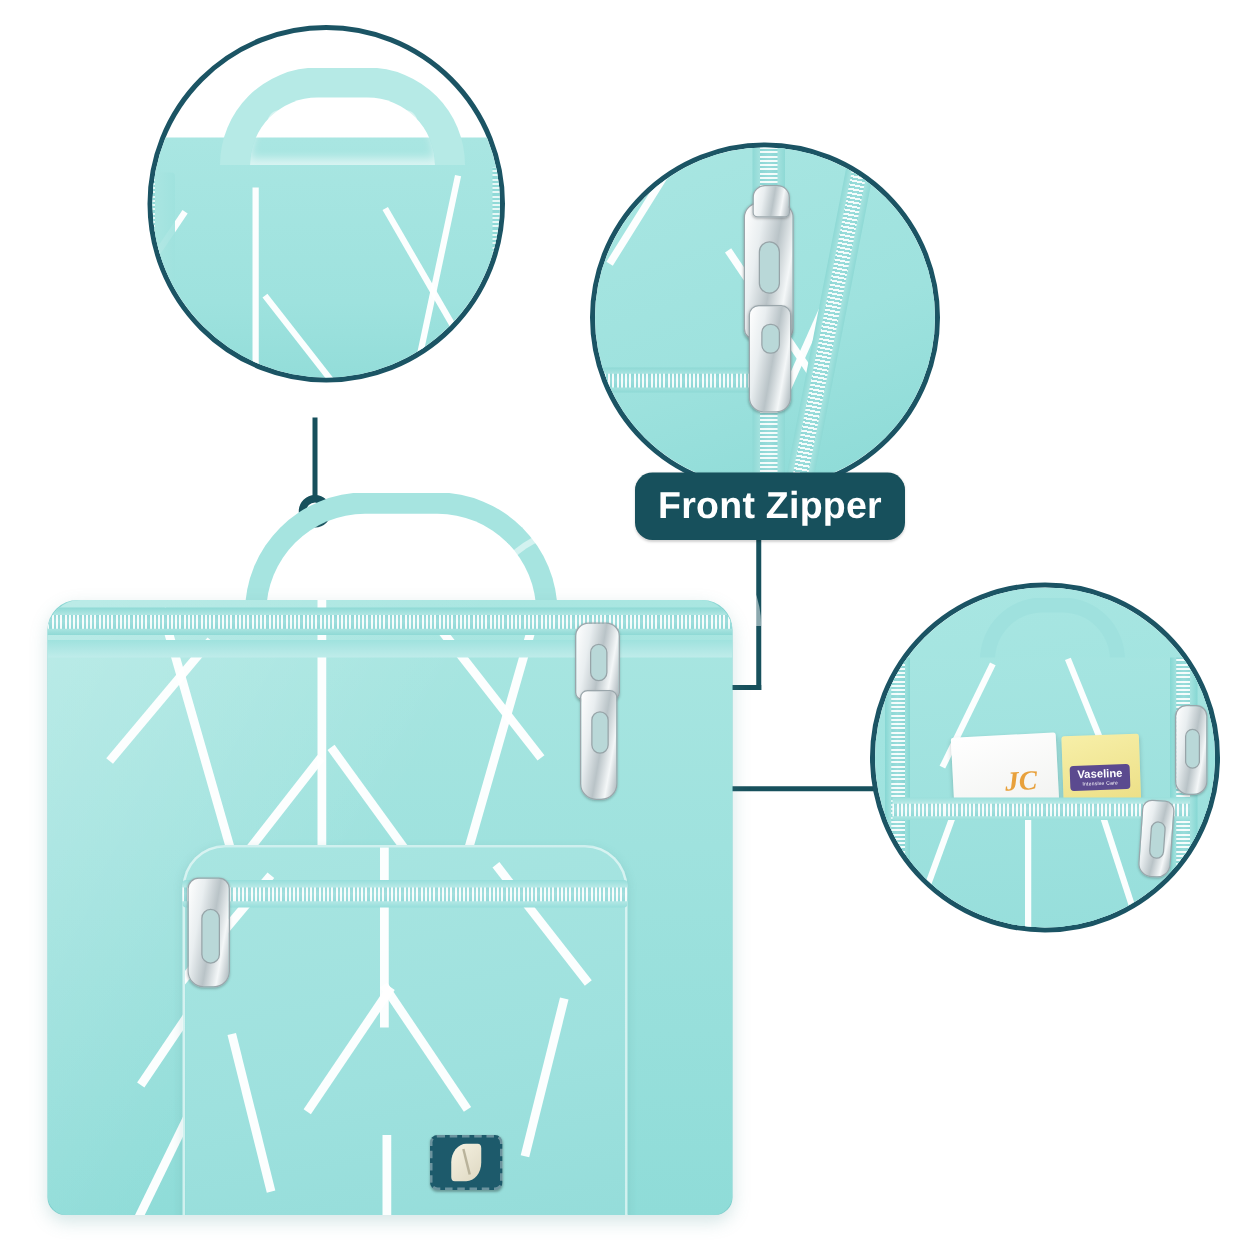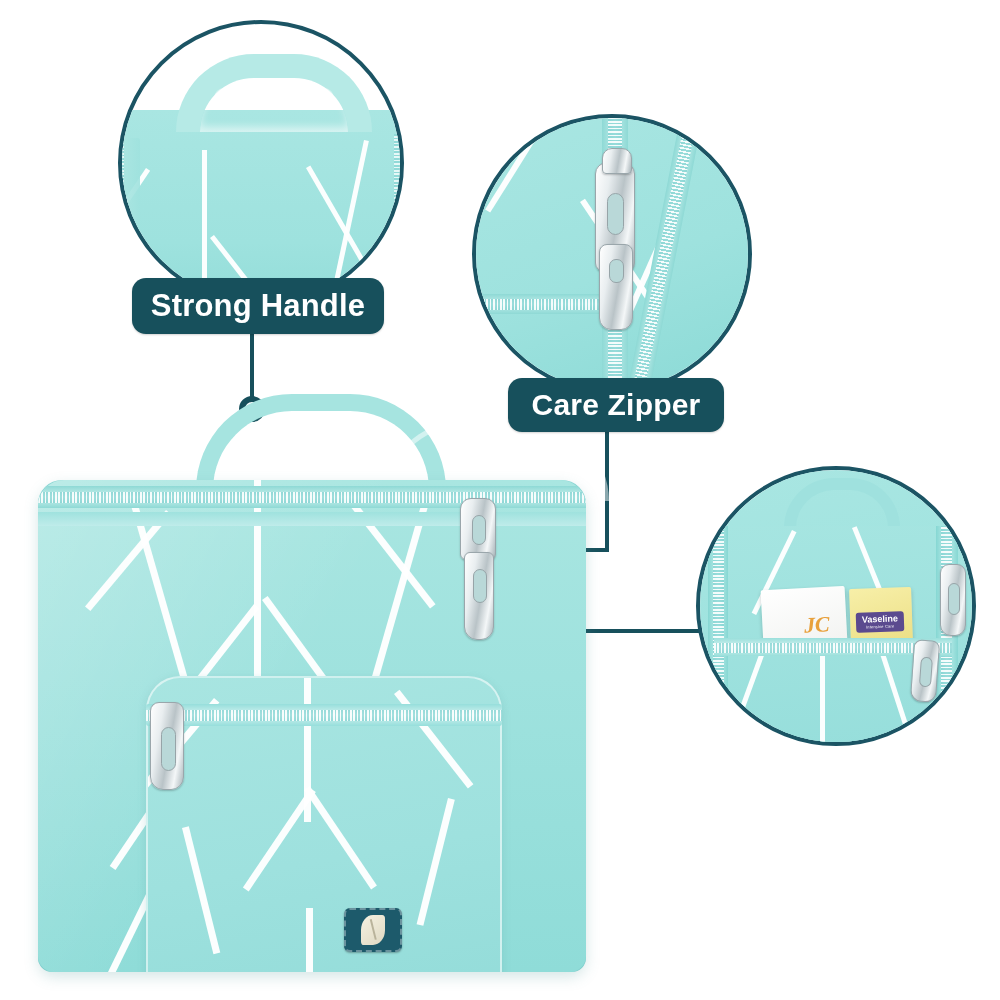--- a/index.html
+++ b/index.html
@@ -437,18 +437,17 @@
       <div class="pull-hole" style="left:11px; top:16px; width:14px; height:30px;
            border-radius:7px;"></div>
     </div>
     <div class="pull-body" style="position:absolute; left:426px; top:160px; width:30px; height:88px;
                 border-radius:6px 6px 13px 13px;">
       <div class="pull-hole" style="left:8px; top:16px; width:14px; height:34px;
            border-radius:7px;"></div>
     </div>
   </div>
 
-  <div class="callout-label" id="label-handle">Strong Handle</div>
-
-  <div class="callout-label" id="label-zipper">Care Zipper</div>
+
+  <div class="callout-label" id="label-zipper">Front Zipper</div>
 
 
 </div>
 
 </body></html>

